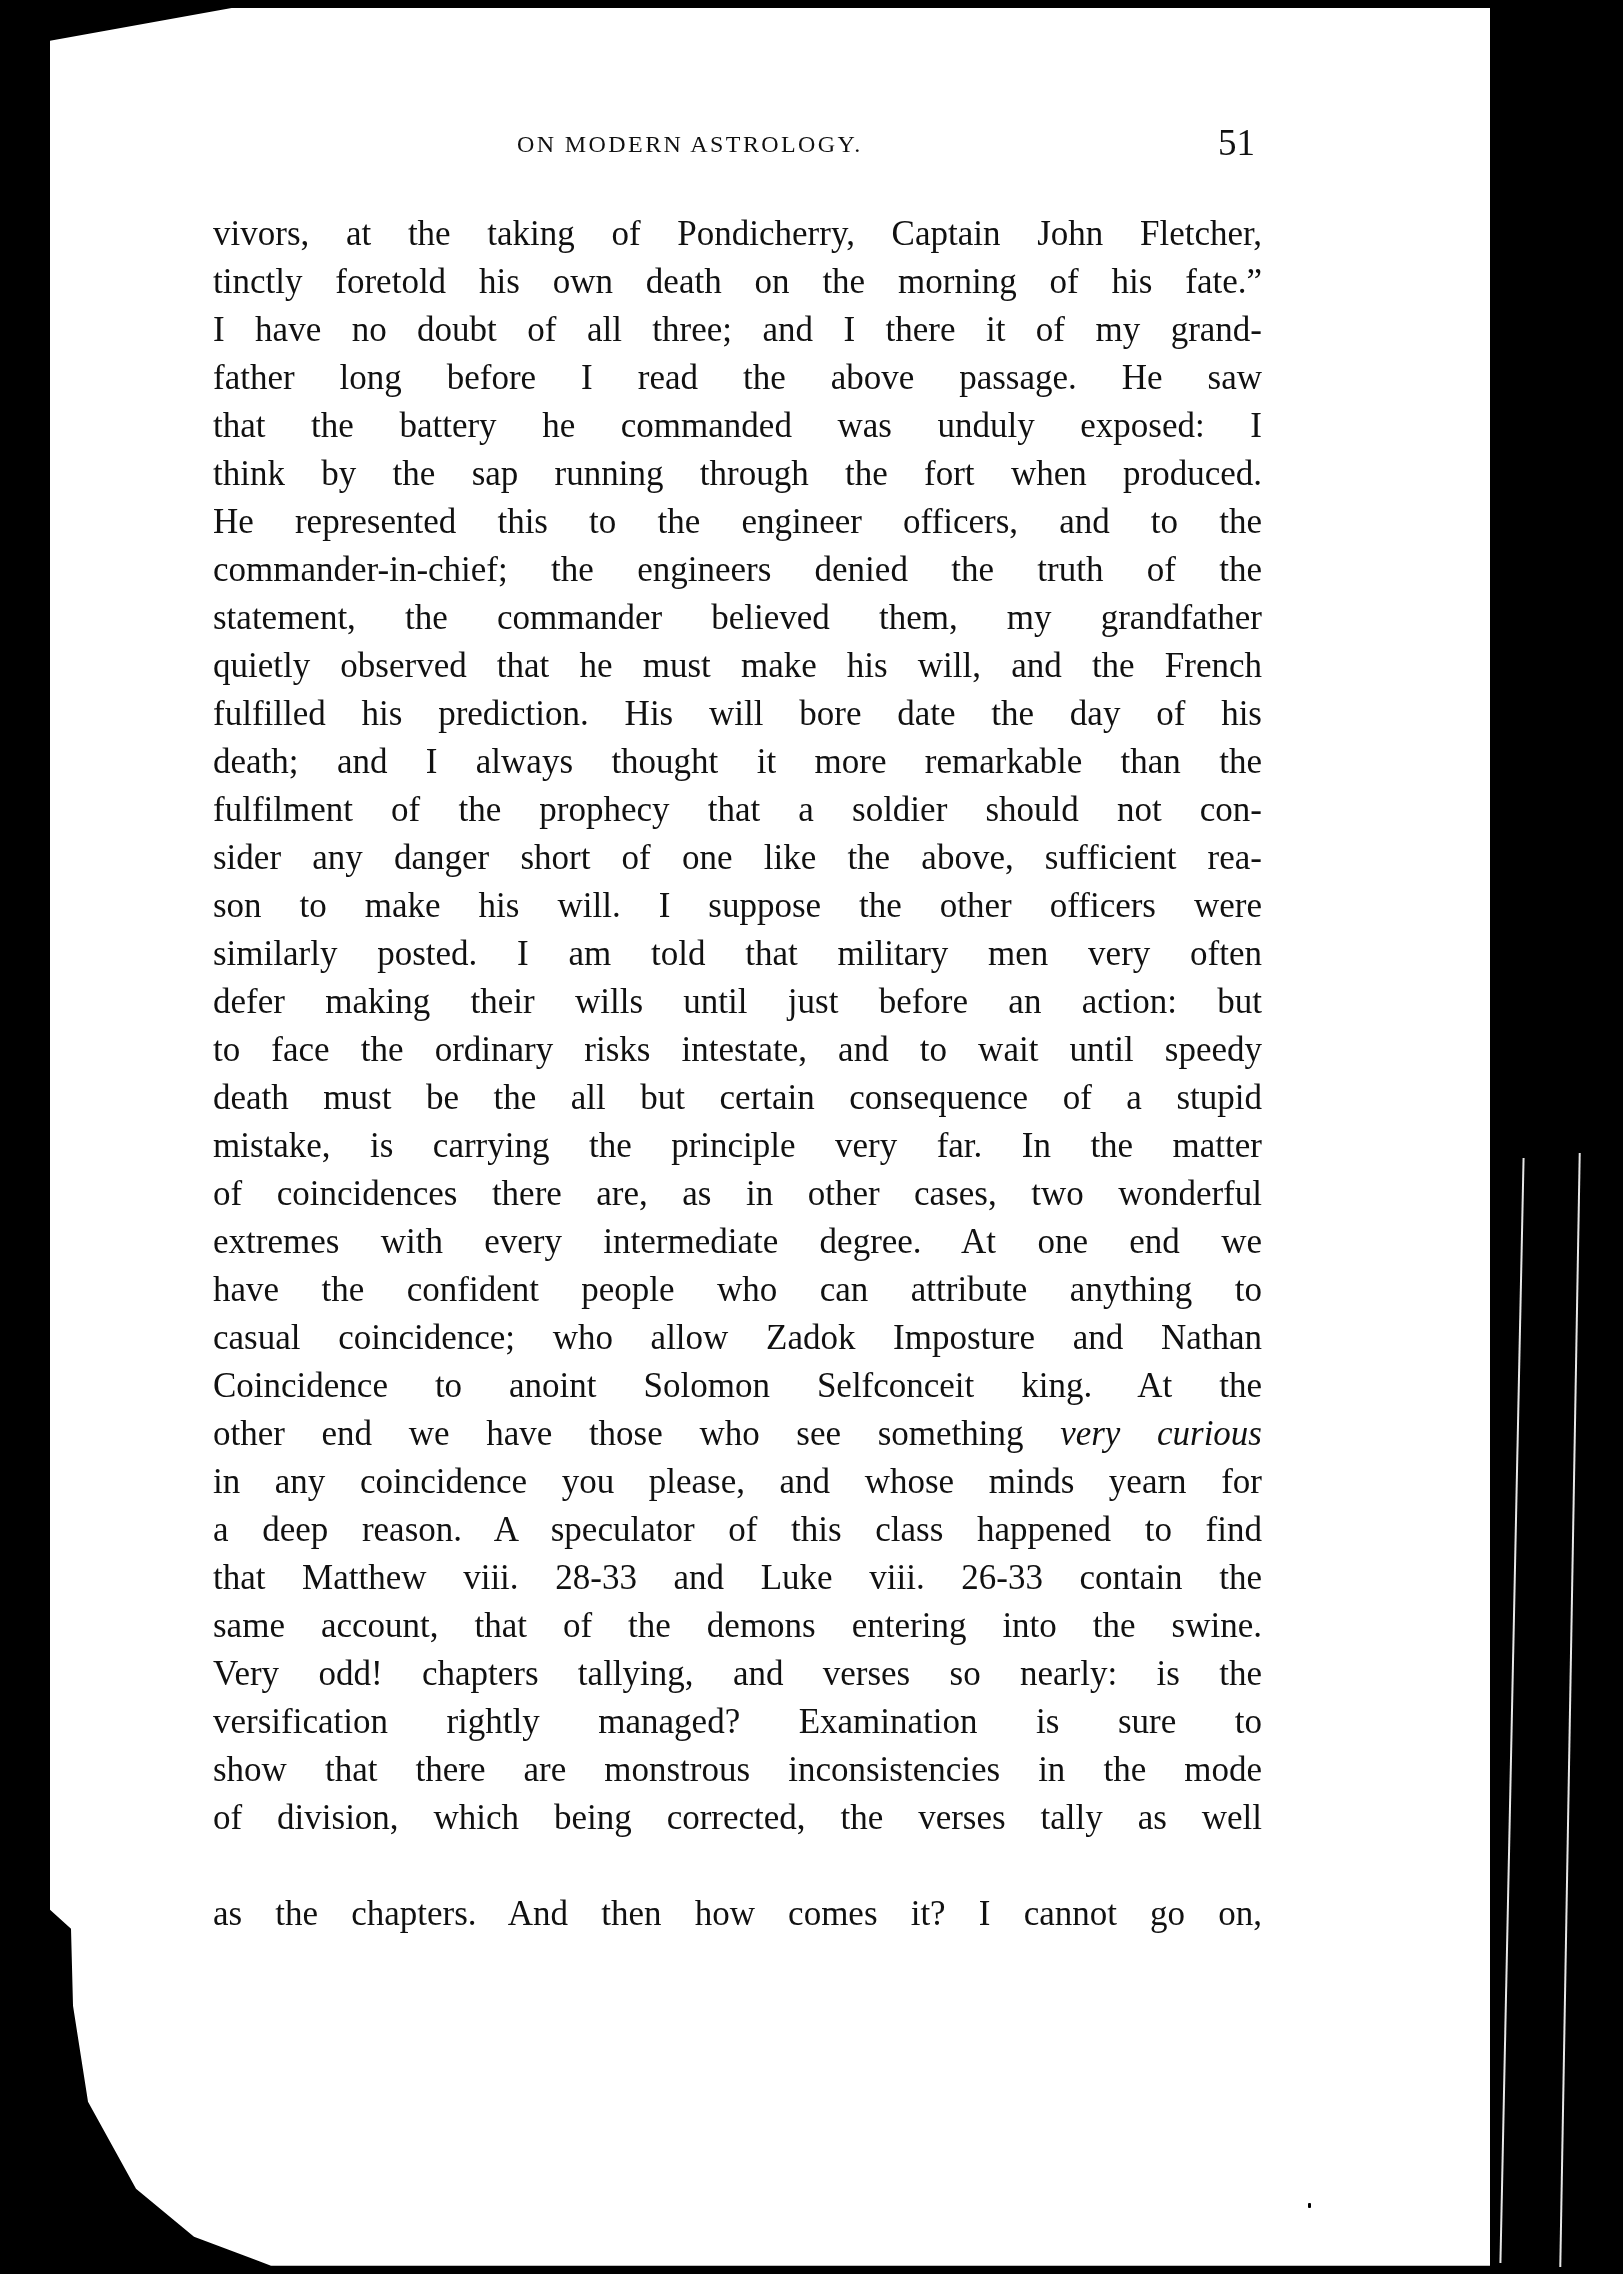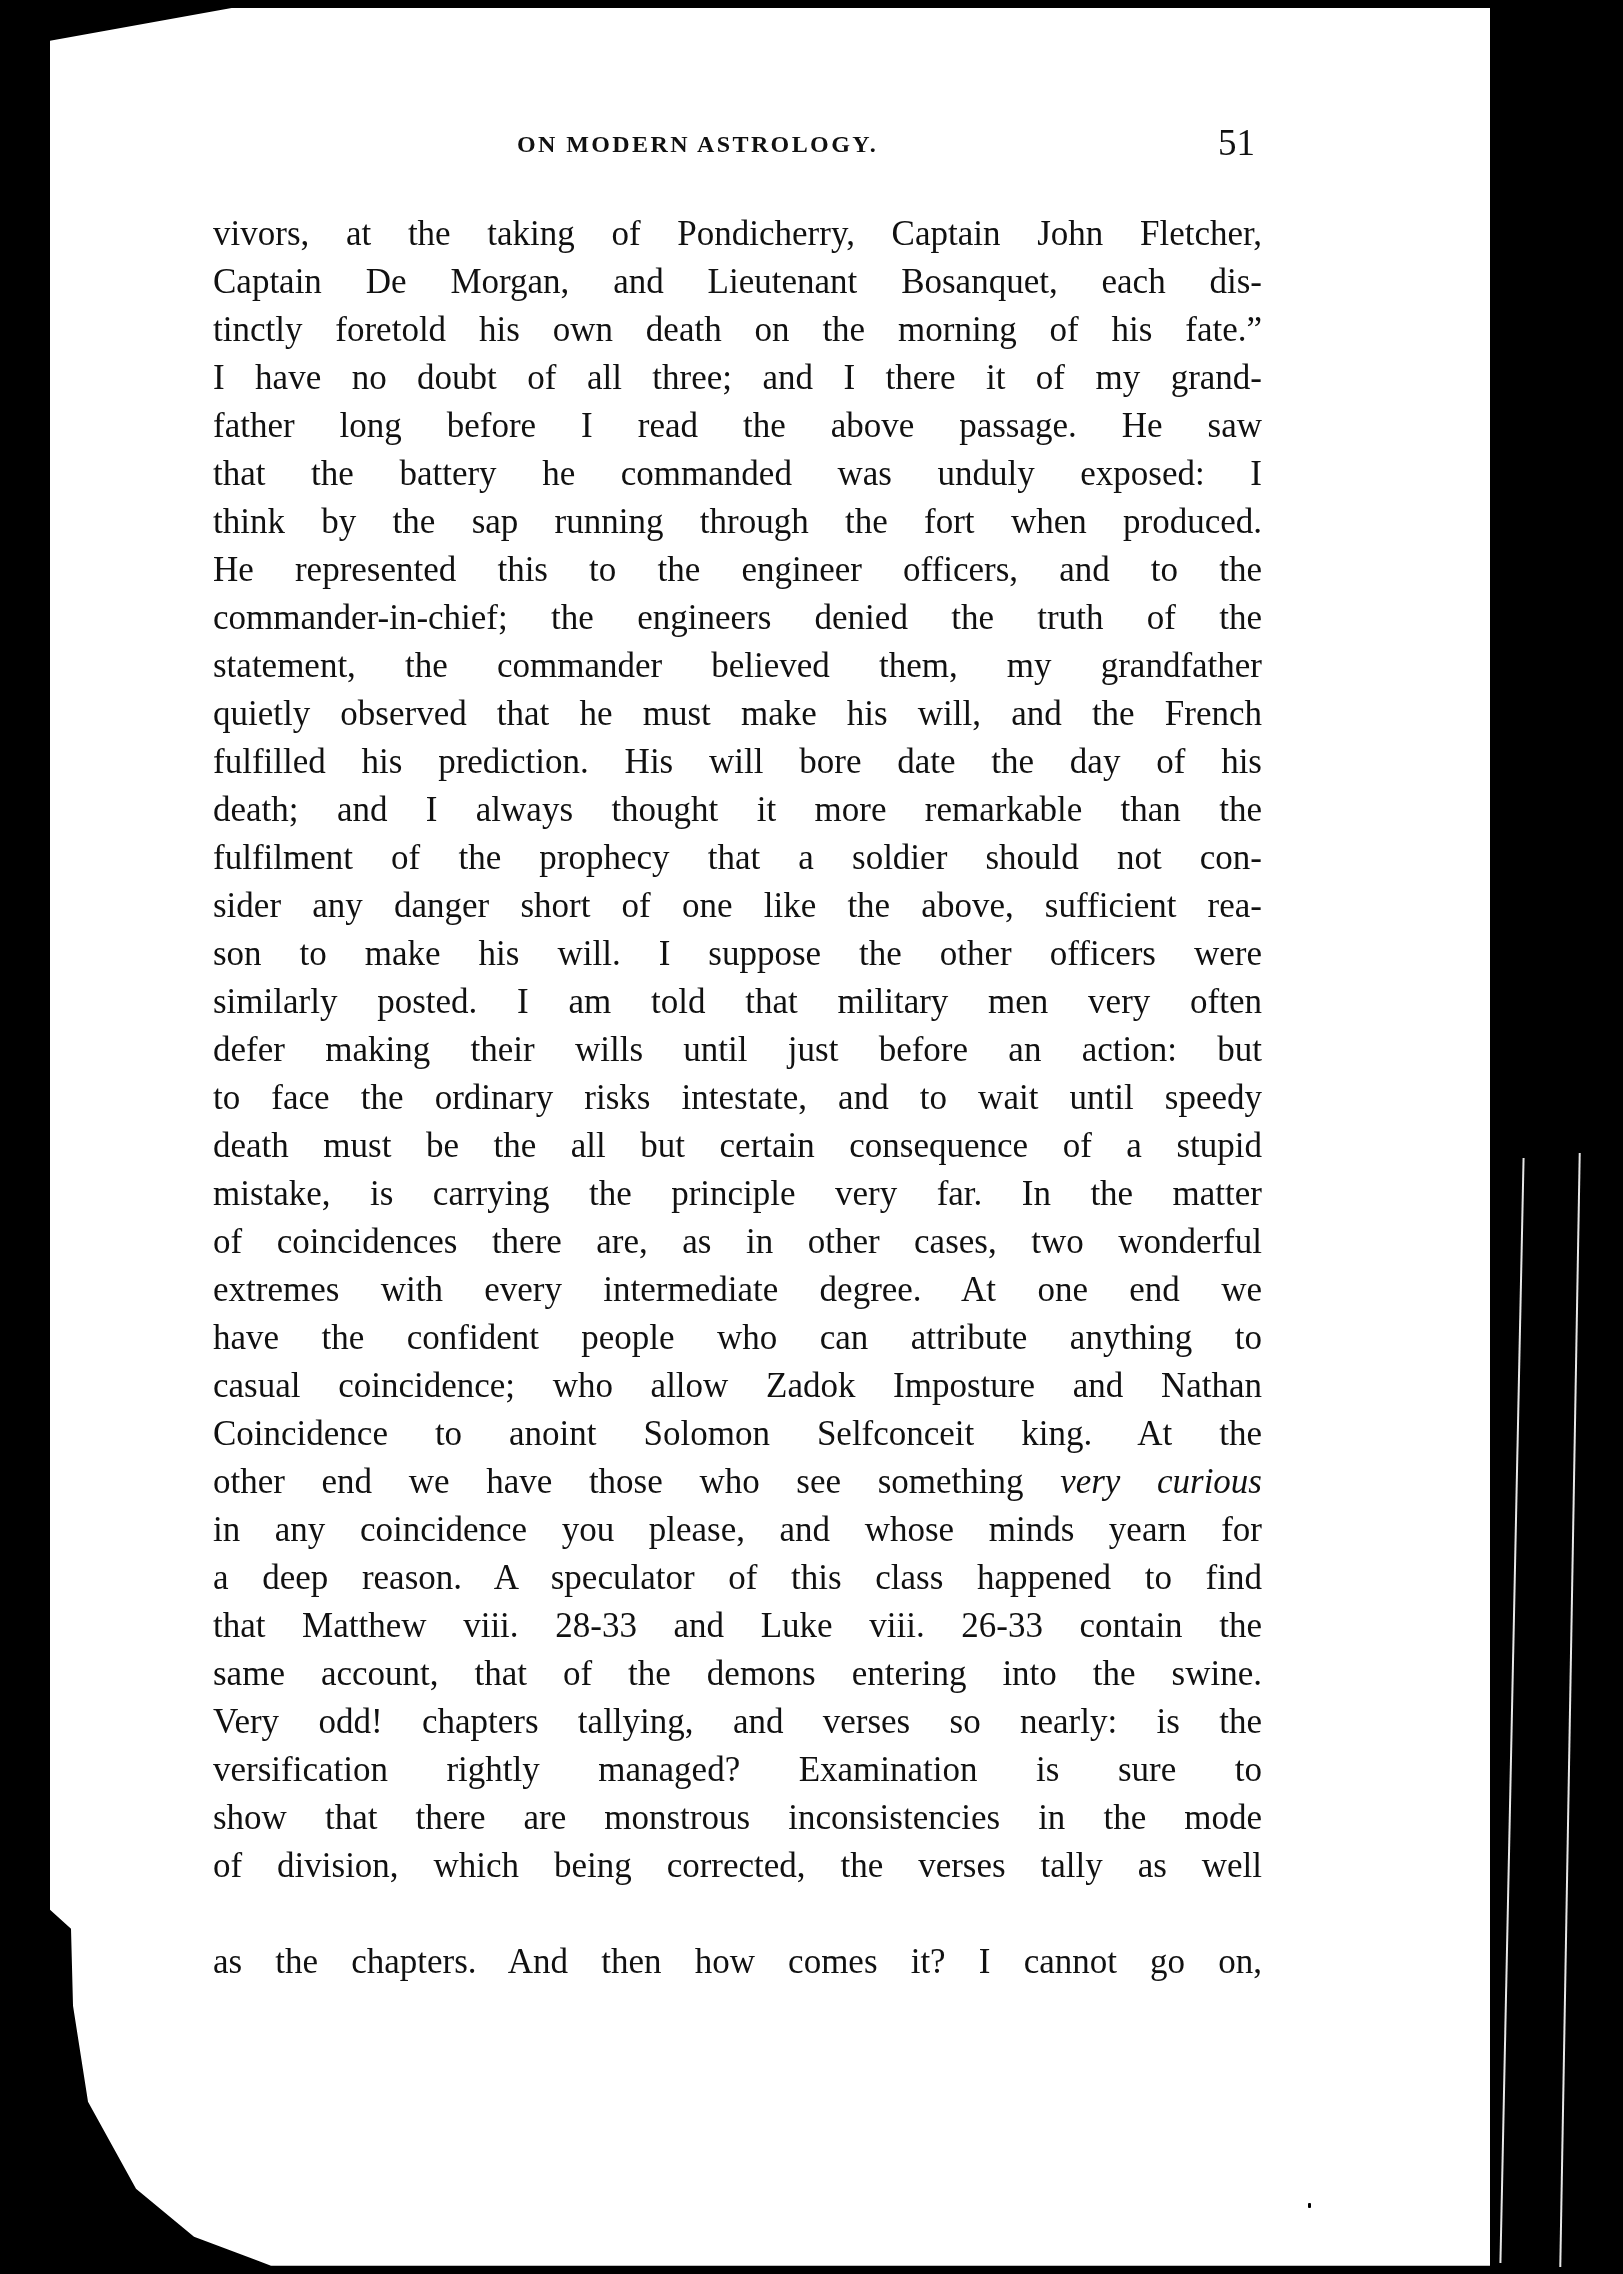--- a/index.html
+++ b/index.html
@@ -60,21 +60,21 @@
       height: 58px;
     }
     .running-head {
       position: absolute;
       left: 517px;
       top: 9.6px;
       font-size: 24px;
       letter-spacing: 2.4px;
       font-variant: small-caps;
       text-transform: uppercase;
-      font-weight: bold;
+      font-weight: normal;
       text-align: right;
     }
     .page-number {
       position: absolute;
       left: 1218px;
       top: 0px;
       font-size: 37px;
     }
     .body-text {
       position: absolute;
@@ -125,21 +125,20 @@
   <div class="streak" style="left:79px; top:1153px; height:1114px; transform: skewX(-1deg);"></div>
 </div>
 
 <div class="header">
   <span class="running-head">ON MODERN ASTROLOGY.</span>
   <span class="page-number">51</span>
 </div>
 
 <div class="body-text">
   <span class="line">vivors, at the taking of Pondicherry, Captain John Fletcher,</span>
-  <span class="line">Captain De Morgan, and Lieutenant Bosanquet, each dis-</span>
   <span class="line">tinctly foretold his own death on the morning of his fate.”</span>
   <span class="line">I have no doubt of all three; and I there it of my grand-</span>
   <span class="line">father long before I read the above passage.  He saw</span>
   <span class="line">that the battery he commanded was unduly exposed: I</span>
   <span class="line">think by the sap running through the fort when produced.</span>
   <span class="line">He represented this to the engineer officers, and to the</span>
   <span class="line">commander-in-chief; the engineers denied the truth of the</span>
   <span class="line">statement, the commander believed them, my grandfather</span>
   <span class="line">quietly observed that he must make his will, and the French</span>
   <span class="line">fulfilled his prediction.  His will bore date the day of his</span>

